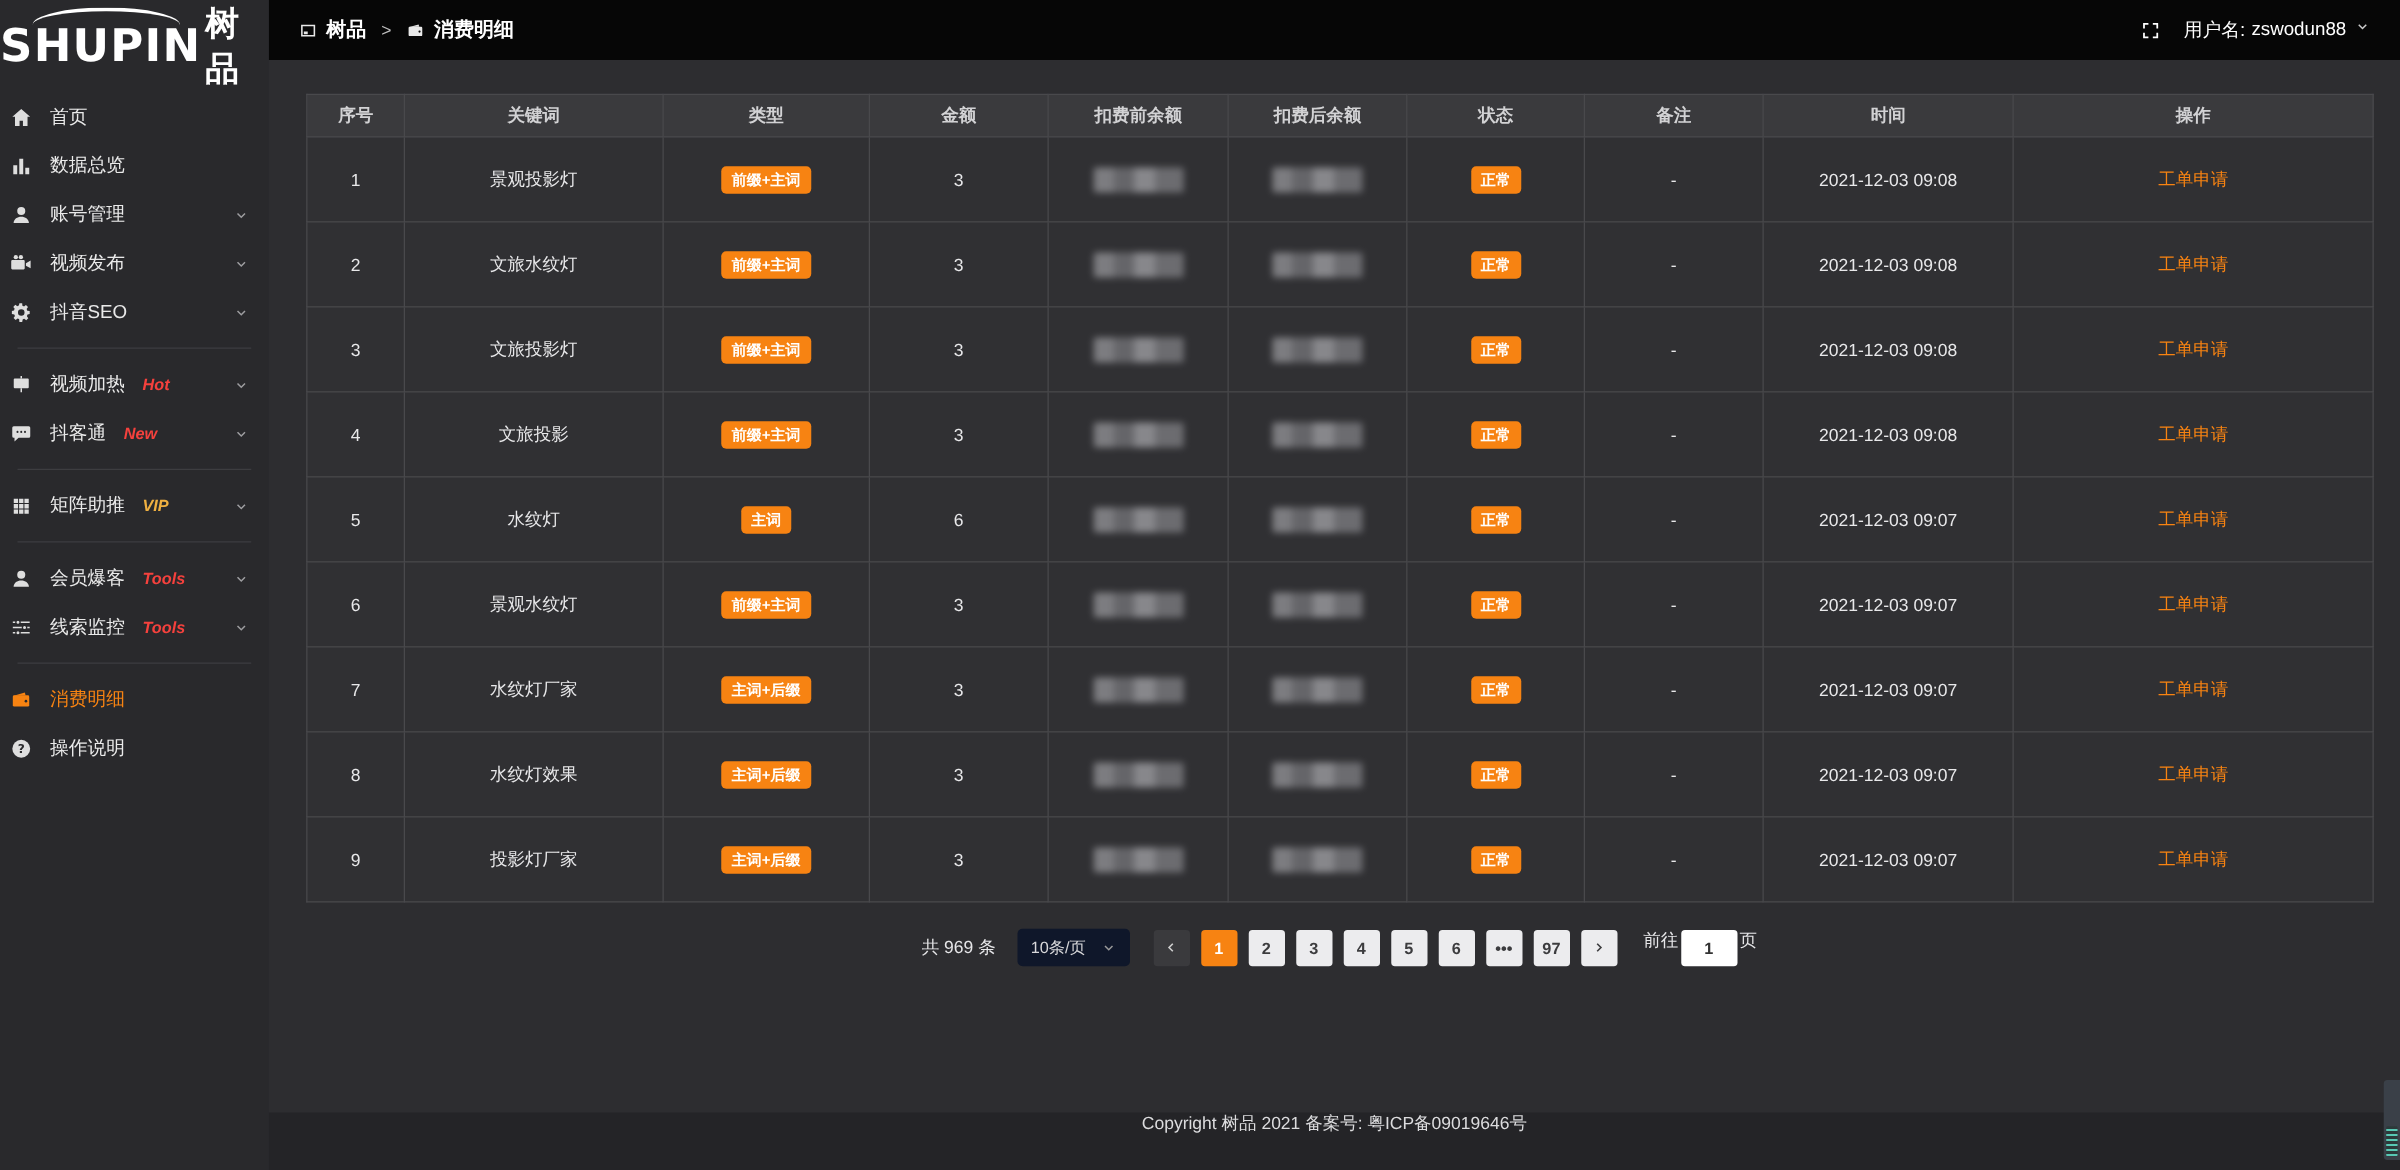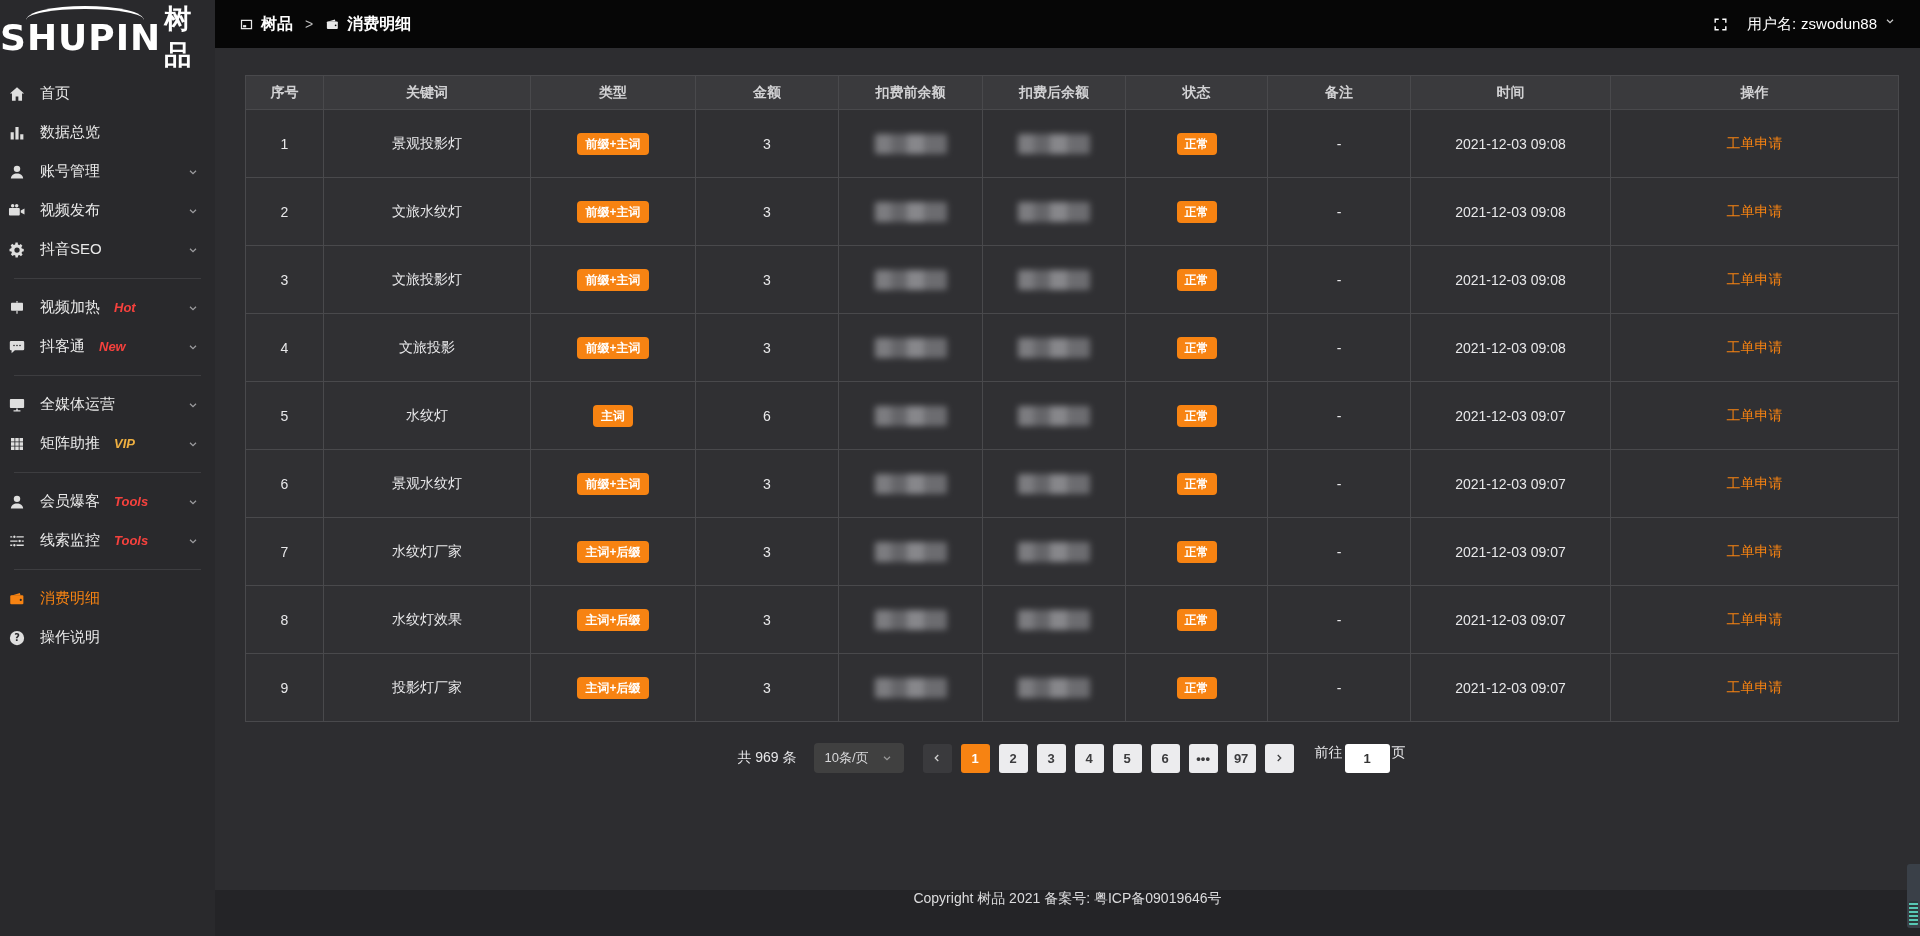--- a/index.html
+++ b/index.html
@@ -43,21 +43,21 @@
   th { background:#3a3a3d; color:#d2d2d4; font-size:14px; font-weight:bold; height:34px; border:1px solid #49494c; }
   td { background:#303033; color:#e8e8ea; font-size:14px; text-align:center; height:68px; border:1px solid #49494c; }
   .type-badge,.status-badge { display:inline-block; background:#f78312; color:#fff; font-size:12px; line-height:1; padding:5px 8px; border-radius:4px; font-weight:bold; }
   .blur-box { width:72px; height:20px; margin:0 auto; border-radius:2px; opacity:.85;
     background:linear-gradient(90deg,#8a8a8e 0 22%,#6f6f73 22% 45%,#97979b 45% 68%,#77777b 68% 100%);
     filter:blur(3px); }
   .action-link { color:#f78312; cursor:pointer; }
   
   .pagination { width:1653px; margin:21px 0 0 30px; display:flex; align-items:center; justify-content:center; gap:9px; color:#e6e6e8; font-size:14px; }
   .pg-total { margin-right:8px; }
-  .pg-size { display:flex; align-items:center; gap:12px; background:#404040; color:#d8d8da; border-radius:4px; padding:0 11px; height:30px; font-size:13px; cursor:pointer; margin-right:10px; }
+  .pg-size { display:flex; align-items:center; gap:12px; background:#0f172a; color:#d8d8da; border-radius:4px; padding:0 11px; height:30px; font-size:13px; cursor:pointer; margin-right:10px; }
   .pg-size svg { width:12px; height:12px; color:#9a9a9a; }
   .pages { display:flex; gap:9px; align-items:center; }
   .pg-btn { min-width:29px; height:29px; padding:0 5px; border-radius:3px; display:flex; align-items:center; justify-content:center; background:#ececee; color:#3c3c3e; font-size:13px; font-weight:bold; cursor:pointer; }
   .pg-btn svg { width:12px; height:12px; }
   .pg-btn.prev { background:#3a3a3d; color:#cfcfcf; }
   .pg-btn.active { background:#f78312; color:#fff; }
   .pg-goto { display:flex; gap:2px; margin-left:12px; }
   .pg-input { width:45px; height:29px; background:#fff; color:#333; border:none; border-radius:3px; text-align:center; font-size:13px; font-weight:bold; font-family:inherit; }
   
   #footer { position:absolute; left:215px; right:0; bottom:0; height:46px; background:#242427; display:flex; align-items:flex-start; justify-content:center; color:#dcdcde; font-size:14px; }
@@ -161,34 +161,20 @@
         </span>
         <span>抖客通</span>
         <span class="mi-badge" style="color:#f5413d">New</span>
         <span class="mi-chevron">
           <svg viewBox="0 0 24 24" fill="currentColor">
             <path d="M6 9.5l6 6 6-6" fill="none" stroke="currentColor" stroke-width="2.4"></path>
           </svg>
         </span>
       </div>
       <div class="menu-divider"></div>
-      <div class="menu-item">
-        <span class="mi-icon">
-          <svg viewBox="0 0 24 24" fill="currentColor">
-            <rect x="2.5" y="4" width="19" height="12" rx="1.2"></rect>
-            <path d="M11 16.5h2v2.5h3.6v1.6H7.4V19H11z"></path>
-          </svg>
-        </span>
-        <span>全媒体运营</span>
-        <span class="mi-chevron">
-          <svg viewBox="0 0 24 24" fill="currentColor">
-            <path d="M6 9.5l6 6 6-6" fill="none" stroke="currentColor" stroke-width="2.4"></path>
-          </svg>
-        </span>
-      </div>
       <div class="menu-item">
         <span class="mi-icon">
           <svg viewBox="0 0 24 24" fill="currentColor">
             <path d="M4 4h4.6v4.6H4zM9.7 4h4.6v4.6H9.7zM15.4 4H20v4.6h-4.6zM4 9.7h4.6v4.6H4zM9.7 9.7h4.6v4.6H9.7zM15.4 9.7H20v4.6h-4.6zM4 15.4h4.6V20H4zM9.7 15.4h4.6V20H9.7zM15.4 15.4H20V20h-4.6z"></path>
           </svg>
         </span>
         <span>矩阵助推</span>
         <span class="mi-badge" style="color:#efb041">VIP</span>
         <span class="mi-chevron">
           <svg viewBox="0 0 24 24" fill="currentColor">

